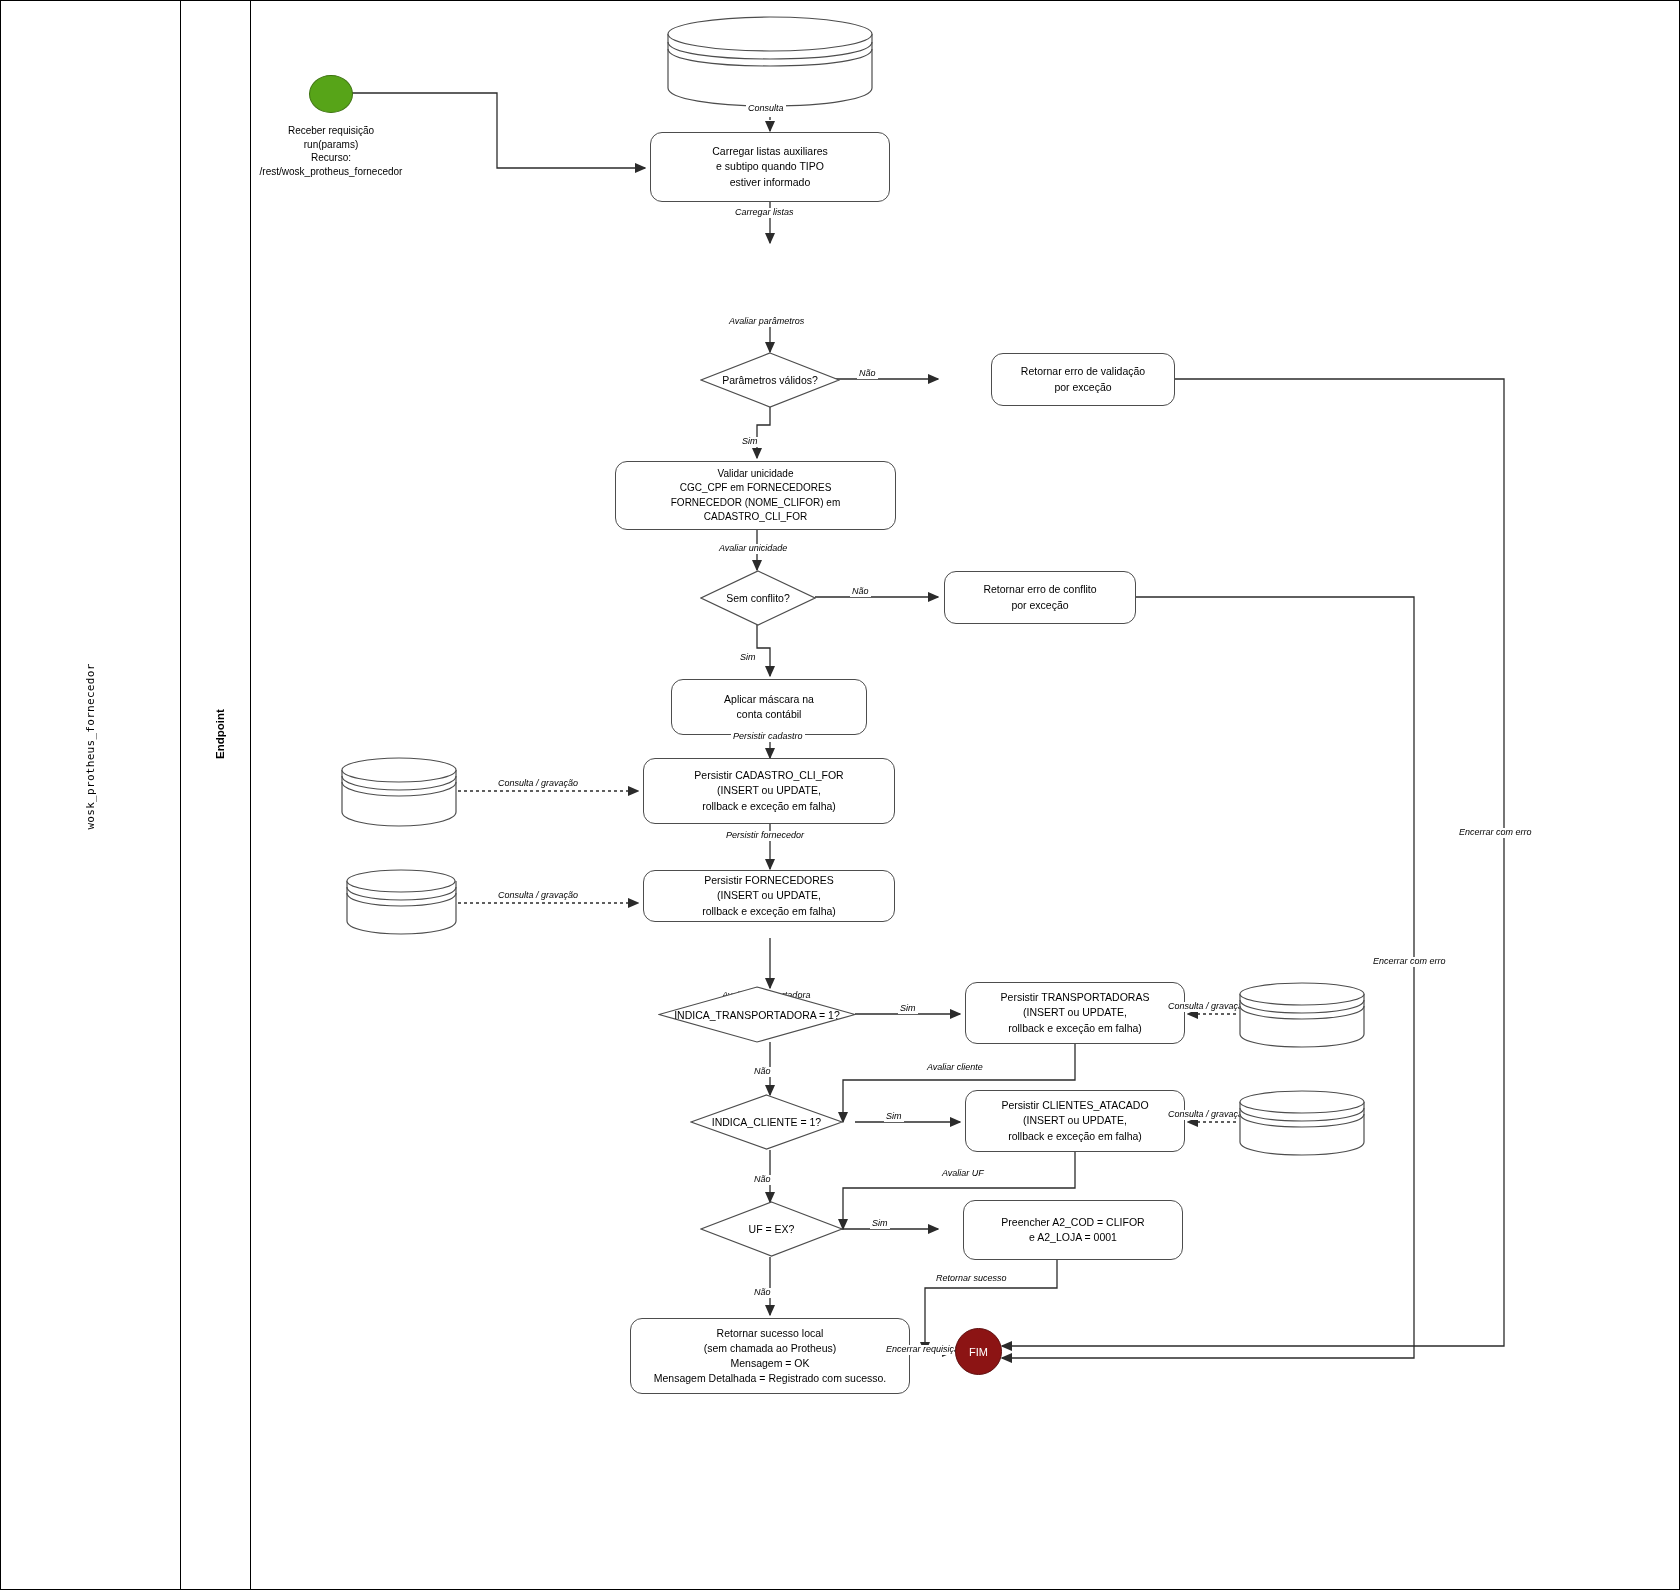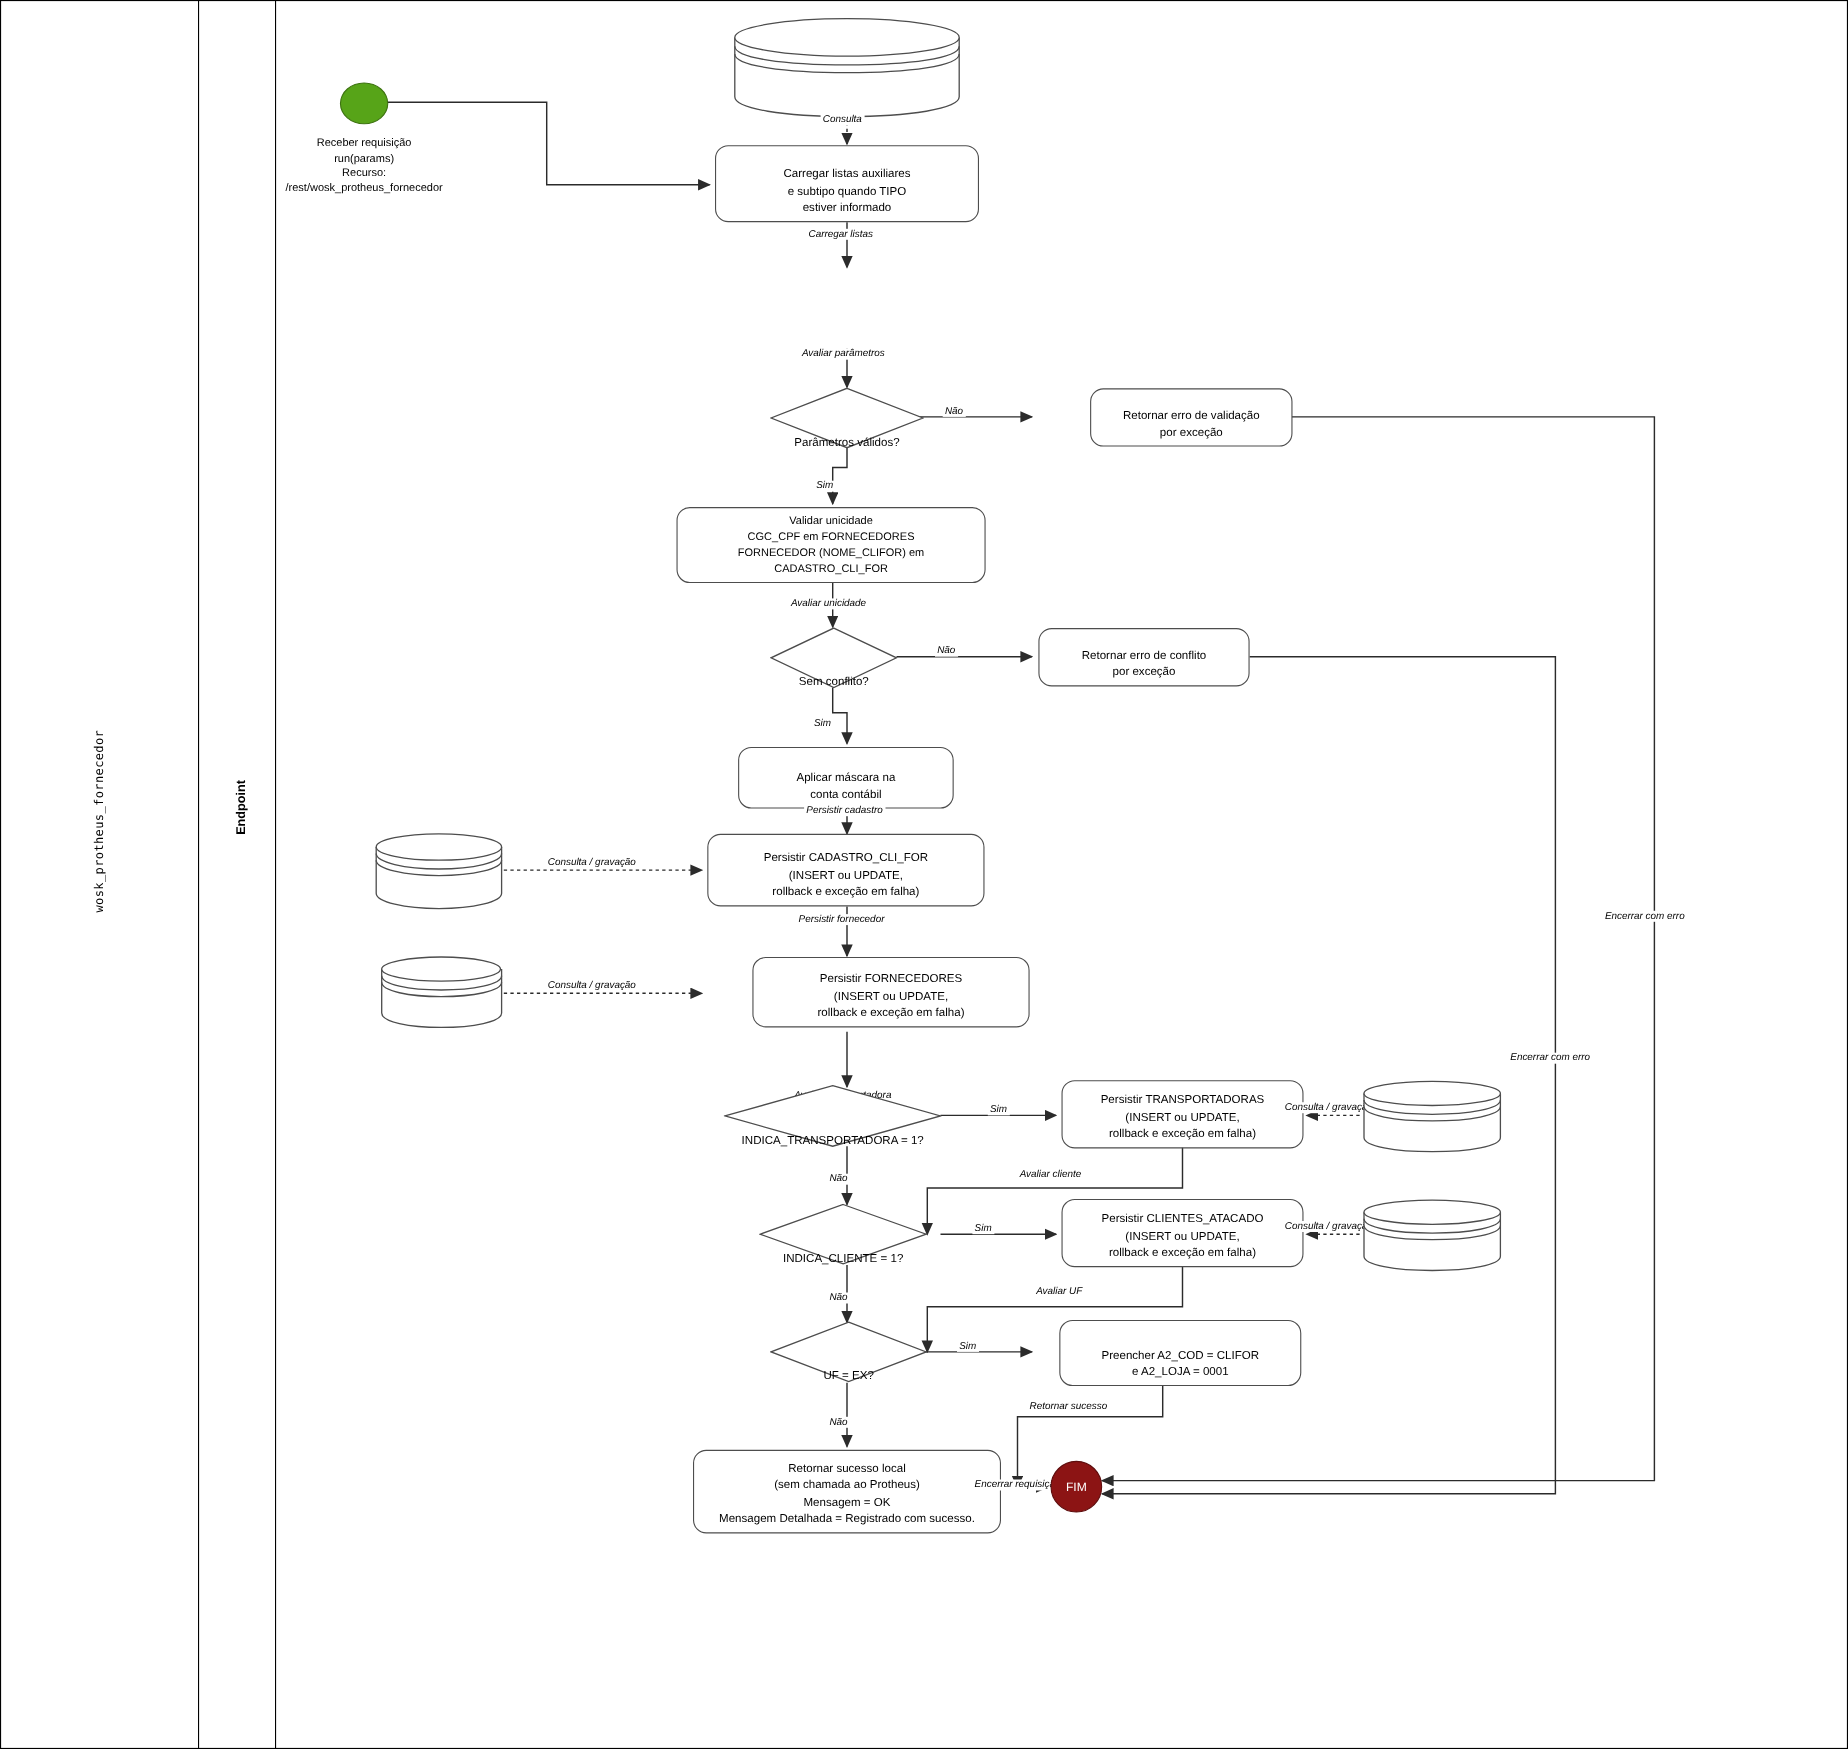--- a/index.html
+++ b/index.html
@@ -2,21 +2,21 @@
 <html><head>
 <meta charset="utf-8">
 <style>
   html,body{margin:0;padding:0;background:#ffffff;}
   body{font-family:"Liberation Sans",sans-serif;color:#000;}
   #canvas{position:relative;width:1680px;height:1590px;background:#fff;overflow:hidden;}
   .lane-line{position:absolute;background:#000;}
   .lane-label{position:absolute;white-space:nowrap;transform-origin:center center;}
   .lane-label.mono{font-family:"DejaVu Sans Mono",monospace;font-size:11px;letter-spacing:.3px;}
   .lane-label.bold{font-weight:bold;font-size:11.5px;}
-  .node{position:absolute;box-sizing:border-box;display:flex;align-items:flex-end;justify-content:center;text-align:center;}
+  .node{position:absolute;box-sizing:border-box;display:flex;align-items:center;justify-content:center;text-align:center;}
   .process{border:1px solid #4d4d4d;border-radius:12px;background:#fff;font-size:10.5px;line-height:1.45;padding:4px 8px;}
   .process .txt{white-space:pre-line;}
   .decision{background:transparent;font-size:10.5px;}
   .decision .dlabel{position:relative;z-index:2;white-space:nowrap;}
   .decision svg{position:absolute;inset:0;}
   .start-node{border-radius:50%;background:#57A418;border:1px solid #3d7310;}
   .end-node{border-radius:50%;background:#8C1414;border:1px solid #5e0d0d;color:#fff;font-size:11px;display:flex;align-items:center;justify-content:center;}
   .cap{position:absolute;text-align:center;font-size:10px;line-height:1.35;white-space:pre-line;}
   .edge-label{position:absolute;font-size:9px;color:#000;background:#fff;padding:0 2px;white-space:nowrap;line-height:1.1;font-style:italic;}
   svg.wires{position:absolute;left:0;top:0;width:1680px;height:1590px;pointer-events:none;}
@@ -197,21 +197,21 @@
       <g fill="#fff" stroke="#4d4d4d" stroke-width="1.2">
         <path d="M2,13 L2,53 C2,61 27,66 56,66 C85,66 111,61 111,53 L111,13"></path>
         <ellipse cx="56" cy="13" rx="54" ry="11"></ellipse>
         <path d="M2,19 C2,27 27,32 56,32 C85,32 111,27 111,19" fill="none"></path>
         <path d="M2,25 C2,33 27,38 56,38 C85,38 111,33 111,25" fill="none"></path>
       </g>
     </svg>
   </div>
   <div class="edge-label" style="left:496px;top:891px;">Consulta / gravação</div>
 
-  <div class="node process" style="left:643px;top:870px;width:252px;height:64px;margin-left:41px;">
+  <div class="node process" style="left:643px;top:870px;width:252px;height:52px;">
     <div class="txt">Persistir FORNECEDORES
 (INSERT ou UPDATE,
 rollback e exceção em falha)</div>
   </div>
   <div class="edge-label" style="left:720px;top:943px;margin-top:48px;">Avaliar transportadora</div>
 
   <div class="node decision" style="left:658px;top:986px;width:198px;height:57px;">
     <svg width="198" height="57" viewBox="0 0 198 57">
         <polygon points="99,1 197,28.5 99,56 1,28.5" fill="#fff" stroke="#4d4d4d" stroke-width="1.2"></polygon>
       </svg>

